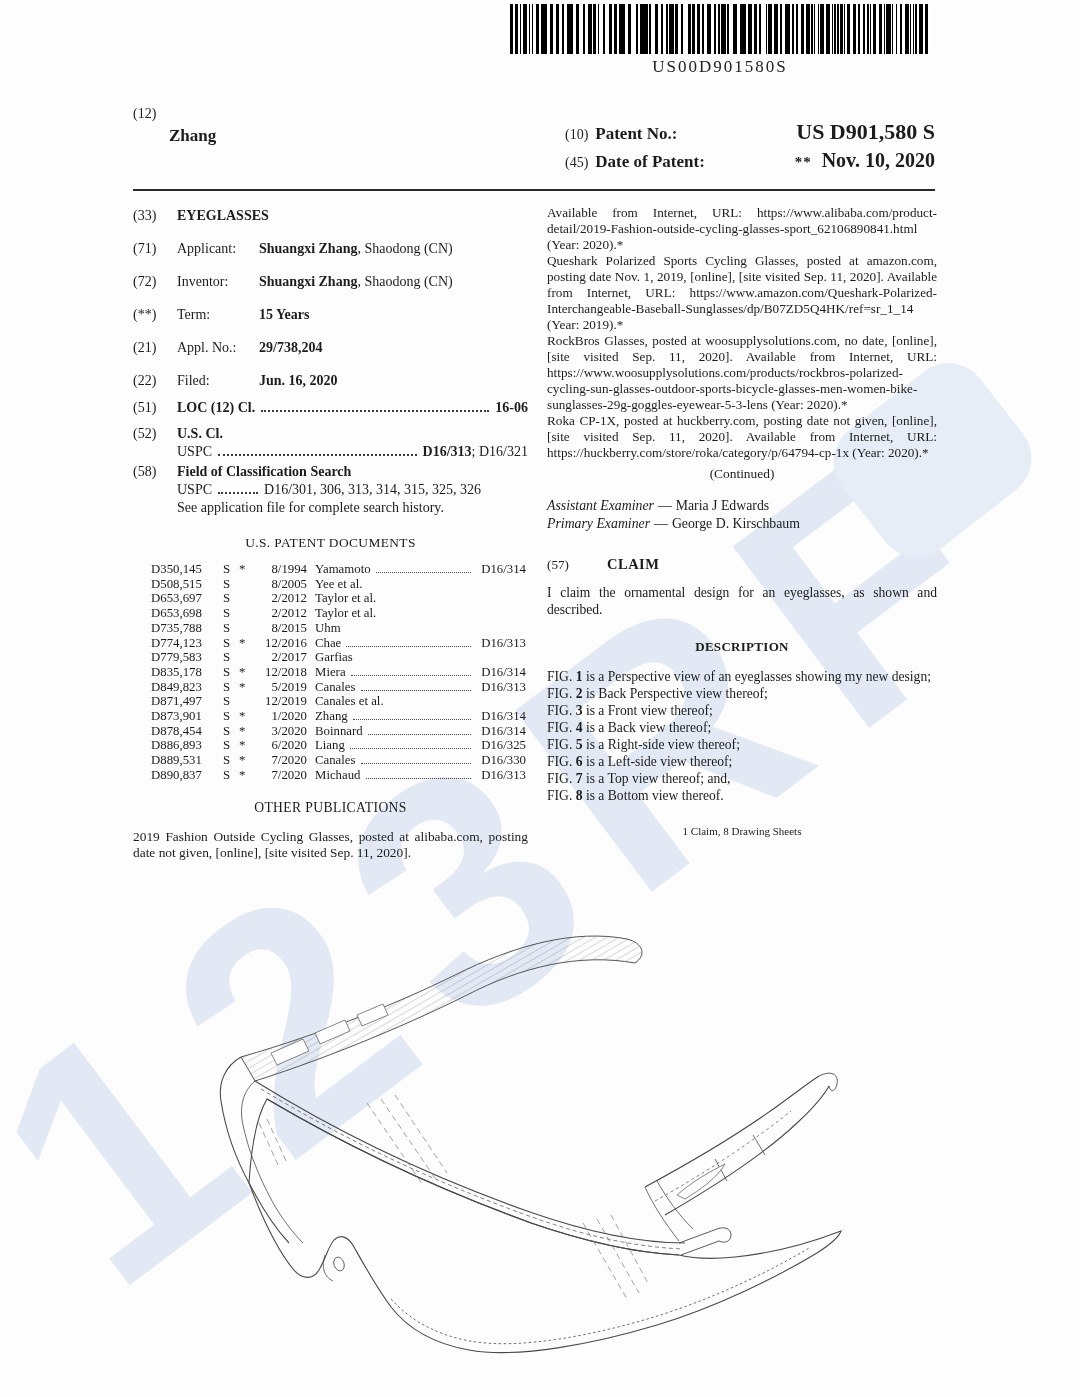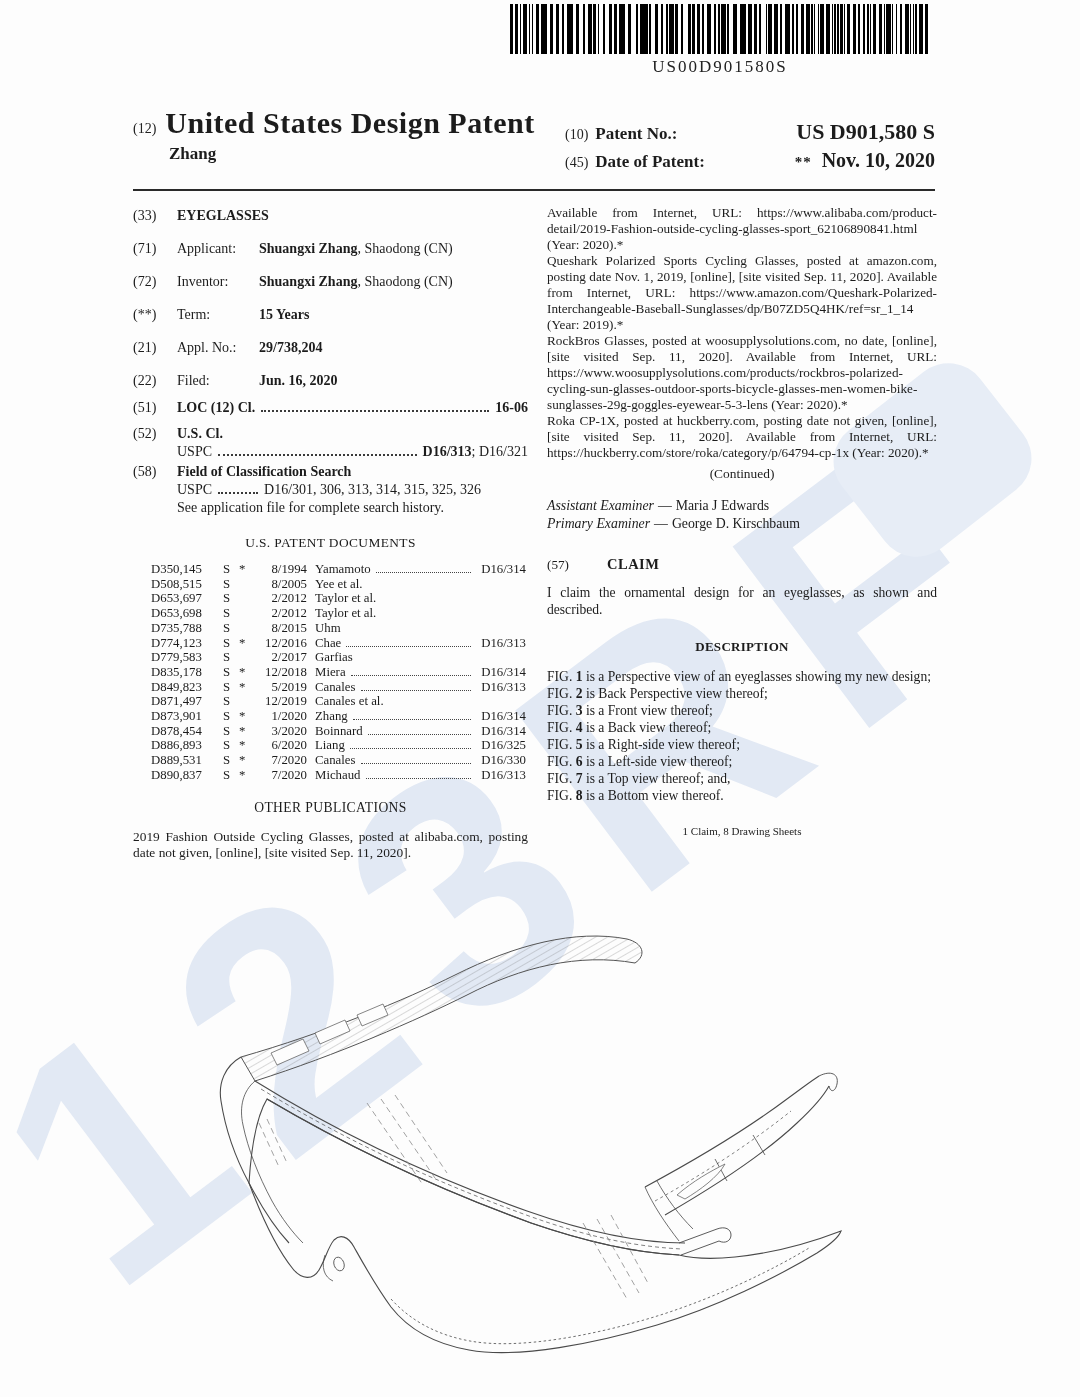--- a/index.html
+++ b/index.html
@@ -91,21 +91,20 @@
   <div class="wm-blob"></div>
 
   <div class="barcode-wrap">
     <div class="barcode-bars"></div>
     <div class="barcode-text">US00D901580S</div>
   </div>
 
   <div class="hdr">
     <div class="title-row">
       <span class="knum">(12)</span>
-      <h1>United States Design Patent</h1>
     </div>
     <div class="inventor-name">Zhang</div>
     <div class="hdr-right">
       <div class="hr-row">
         <span class="knum">(10)</span>
         <span class="hr-label">Patent No.:</span>
         <span class="hr-fill"></span>
         <span class="pn-value">US D901,580 S</span>
       </div>
       <div class="hr-row">

